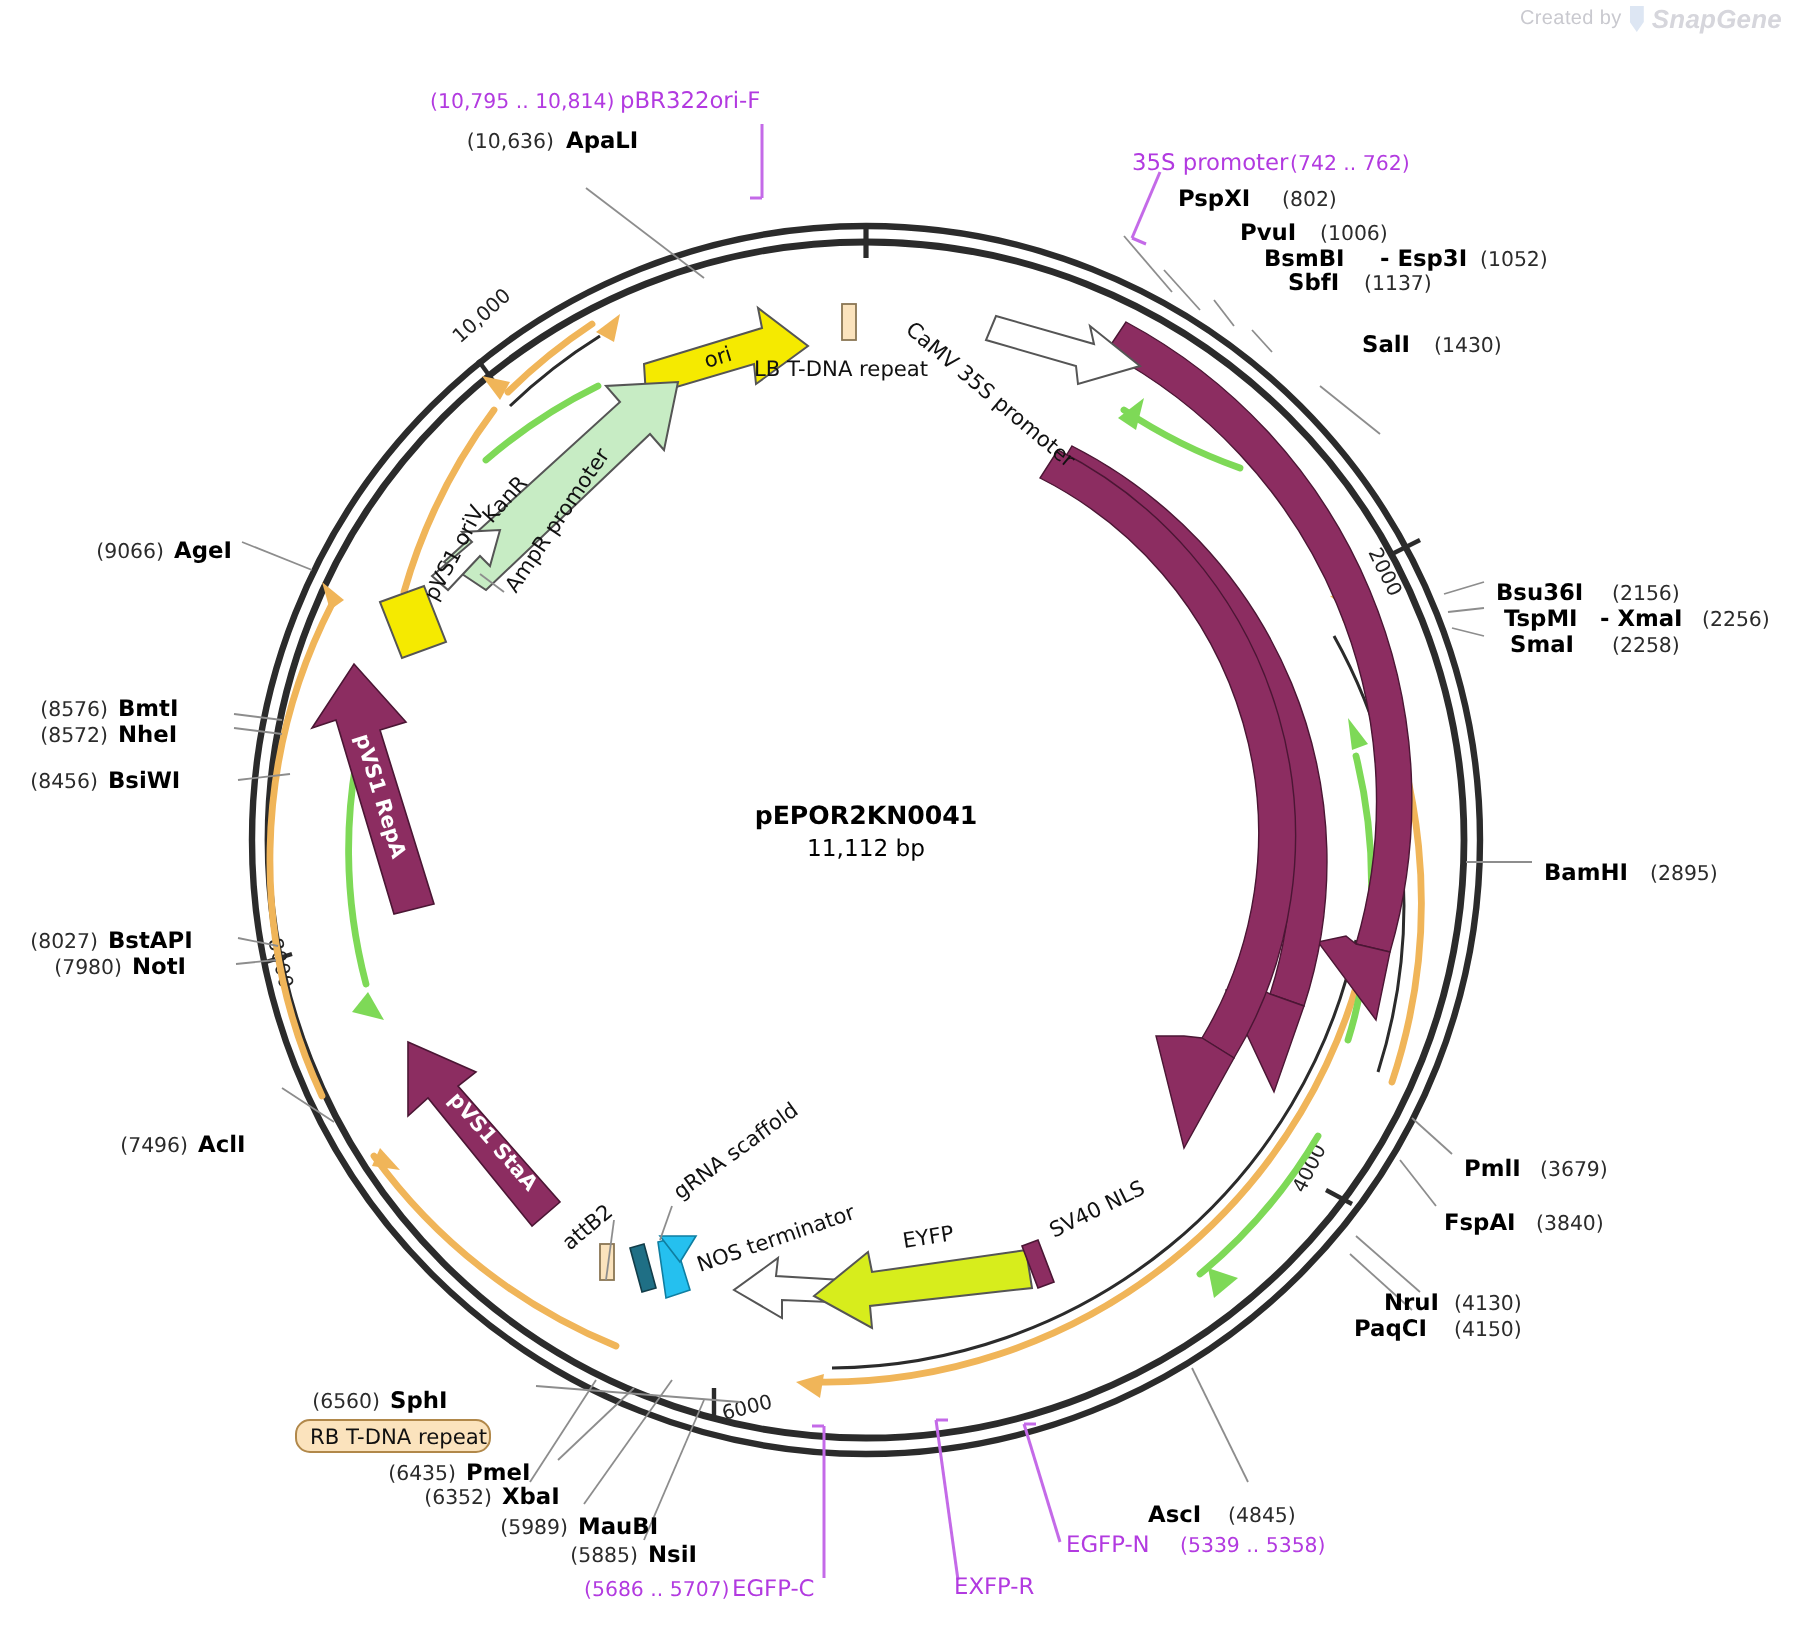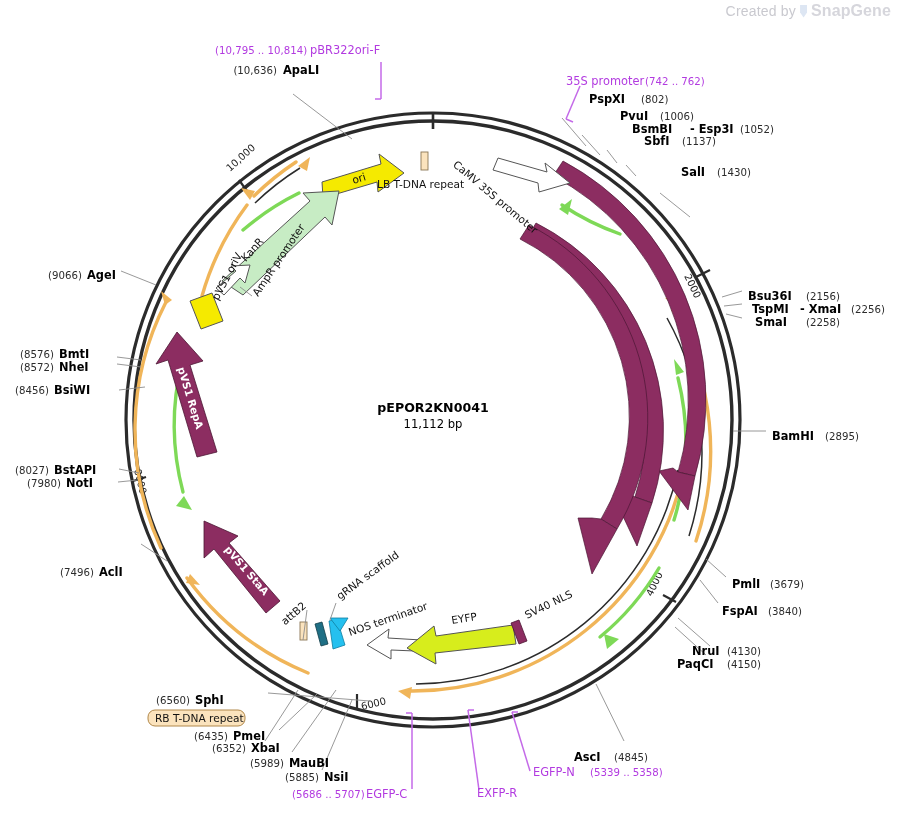--- a/index.html
+++ b/index.html
@@ -2,22 +2,22 @@
 <html><head>
 <meta charset="utf-8">
 <title>Plasmid Map</title>
 <style>
   html,body{margin:0;padding:0;background:#ffffff;}
   body{width:899px;height:813px;position:relative;overflow:hidden;
        font-family:"DejaVu Sans","Liberation Sans",sans-serif;color:#000;}
   #map{position:absolute;left:0;top:0;width:899px;height:813px;}
   .wm{position:absolute;right:8px;top:2px;display:flex;align-items:center;gap:4px;
       font-family:"Liberation Sans",sans-serif;}
-  .wm .c{font-size:14px;color:#c9c9cf;letter-spacing:.2px;}
-  .wm .s{font-size:16px;color:#d6d6dc;font-weight:600;letter-spacing:.1px;}
+  .wm .c{font-size:10px;color:#c9c9cf;letter-spacing:.2px;}
+  .wm .s{font-size:13px;color:#d6d6dc;font-weight:600;letter-spacing:.1px;font-style:italic;}
   .wm .lg{width:7px;height:13px;background:#dde6f3;
      clip-path:polygon(0 0,100% 0,100% 62%,50% 100%,0 62%);}
   text{font-family:"DejaVu Sans","Liberation Sans",sans-serif;}
   .enz{font-size:11.4px;font-weight:bold;fill:#000;}
   .pos{font-size:10.2px;fill:#2b2b2b;}
   .pur{font-size:11.4px;fill:#b23ae0;}
   .purp{font-size:10.2px;fill:#b23ae0;}
   .feat{font-size:10.6px;fill:#111;}
   .featw{font-size:10.4px;fill:#ffffff;font-weight:600;}
   .tick{font-size:10px;fill:#222;}

